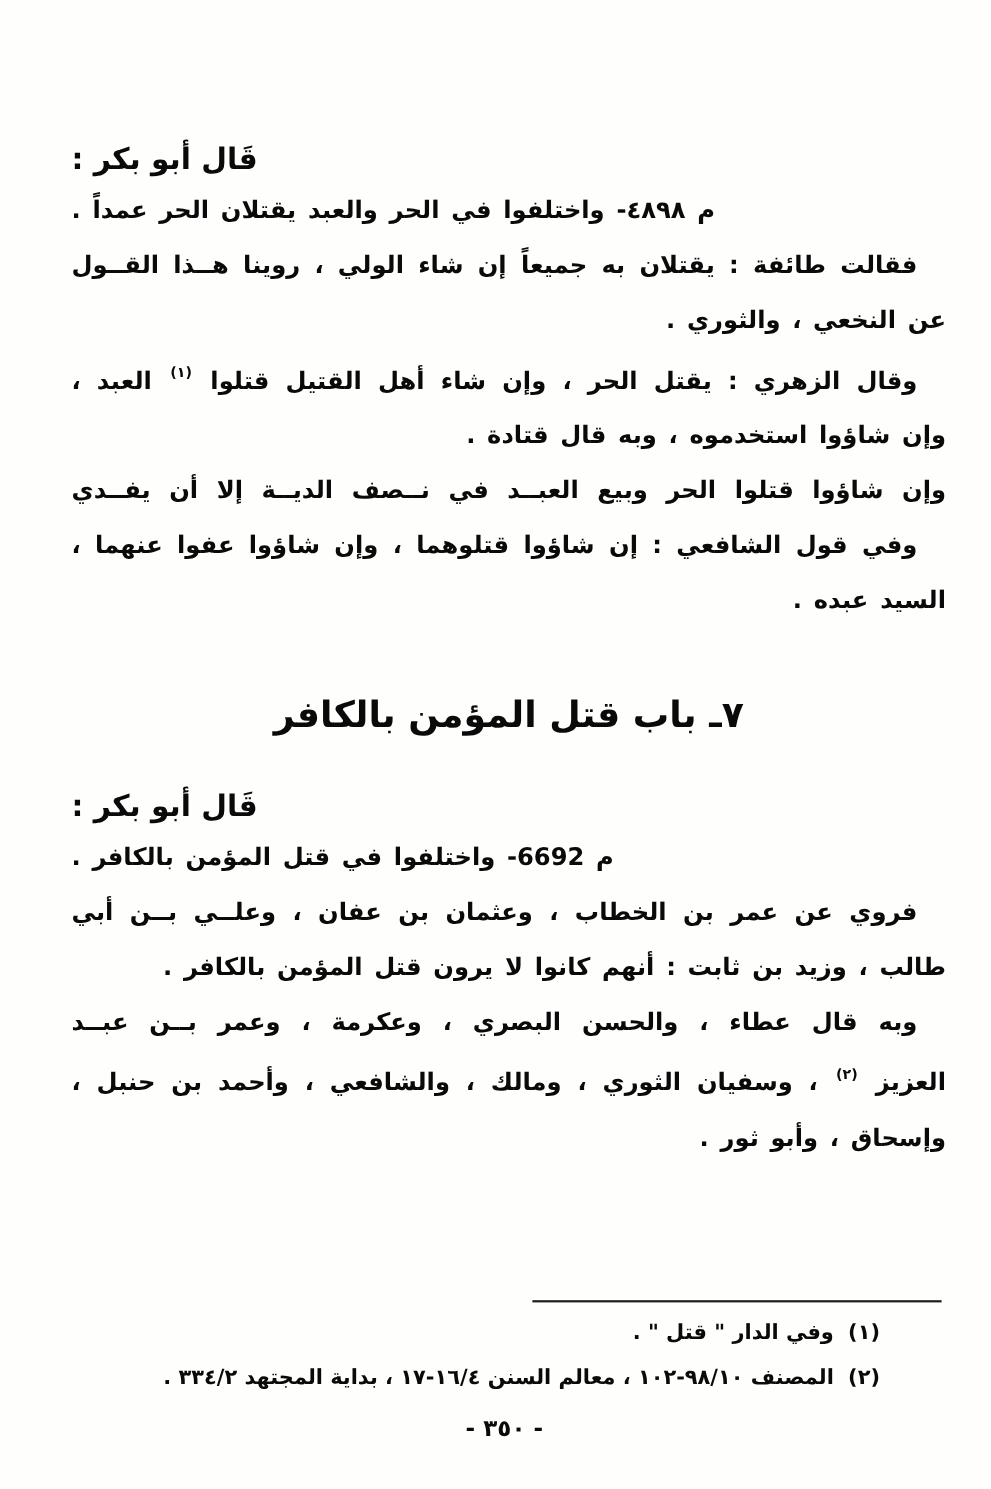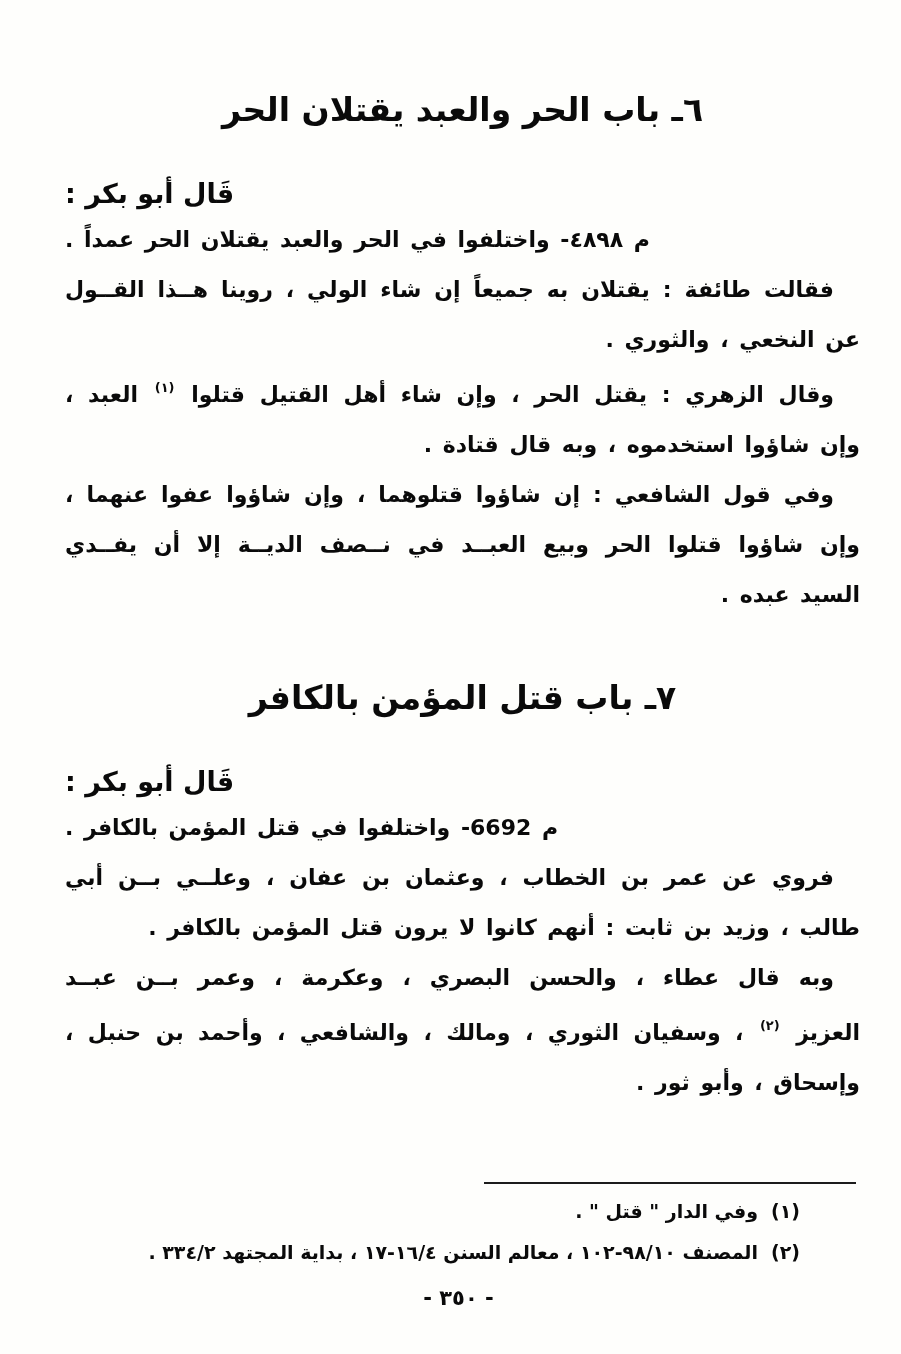--- a/index.html
+++ b/index.html
@@ -86,30 +86,29 @@
     letter-spacing:2px;
   }
 </style>
 </head>
 <body>
 
 <div class="page">
   <div class="content">
 
     <div class="section">
-      <div class="chapter-title">٦ـ باب الحر والعبد يقتلان الحر</div>
       <div class="speaker">قَال أبو بكر :</div>
       <div class="lines">
           <div class="line right"><span>م ٤٨٩٨- واختلفوا في الحر والعبد يقتلان الحر عمداً .</span></div>
           <div class="line full indent"><span>فقالت طائفة : يقتلان به جميعاً إن شاء الولي ، روينا هــذا القــول</span></div>
           <div class="line center"><span>عن النخعي ، والثوري .</span></div>
           <div class="line full indent"><span>وقال الزهري : يقتل الحر ، وإن شاء أهل القتيل قتلوا </span><sup class="fnref">(١)</sup><span> العبد ،</span></div>
           <div class="line center"><span>وإن شاؤوا استخدموه ، وبه قال قتادة .</span></div>
+          <div class="line full"><span>وإن شاؤوا قتلوا الحر وبيع العبــد في نــصف الديــة إلا أن يفــدي</span></div>
           <div class="line full indent"><span>وفي قول الشافعي : إن شاؤوا قتلوهما ، وإن شاؤوا عفوا عنهما ،</span></div>
-          <div class="line full"><span>وإن شاؤوا قتلوا الحر وبيع العبــد في نــصف الديــة إلا أن يفــدي</span></div>
           <div class="line center"><span>السيد عبده .</span></div>
         </div>
     </div>
 
     <div class="section">
       <div class="chapter-title second">٧ـ باب قتل المؤمن بالكافر</div>
       <div class="speaker">قَال أبو بكر :</div>
       <div class="lines">
           <div class="line right"><span>م 6692- واختلفوا في قتل المؤمن بالكافر .</span></div>
           <div class="line full indent"><span>فروي عن عمر بن الخطاب ، وعثمان بن عفان ، وعلــي بــن أبي</span></div>

